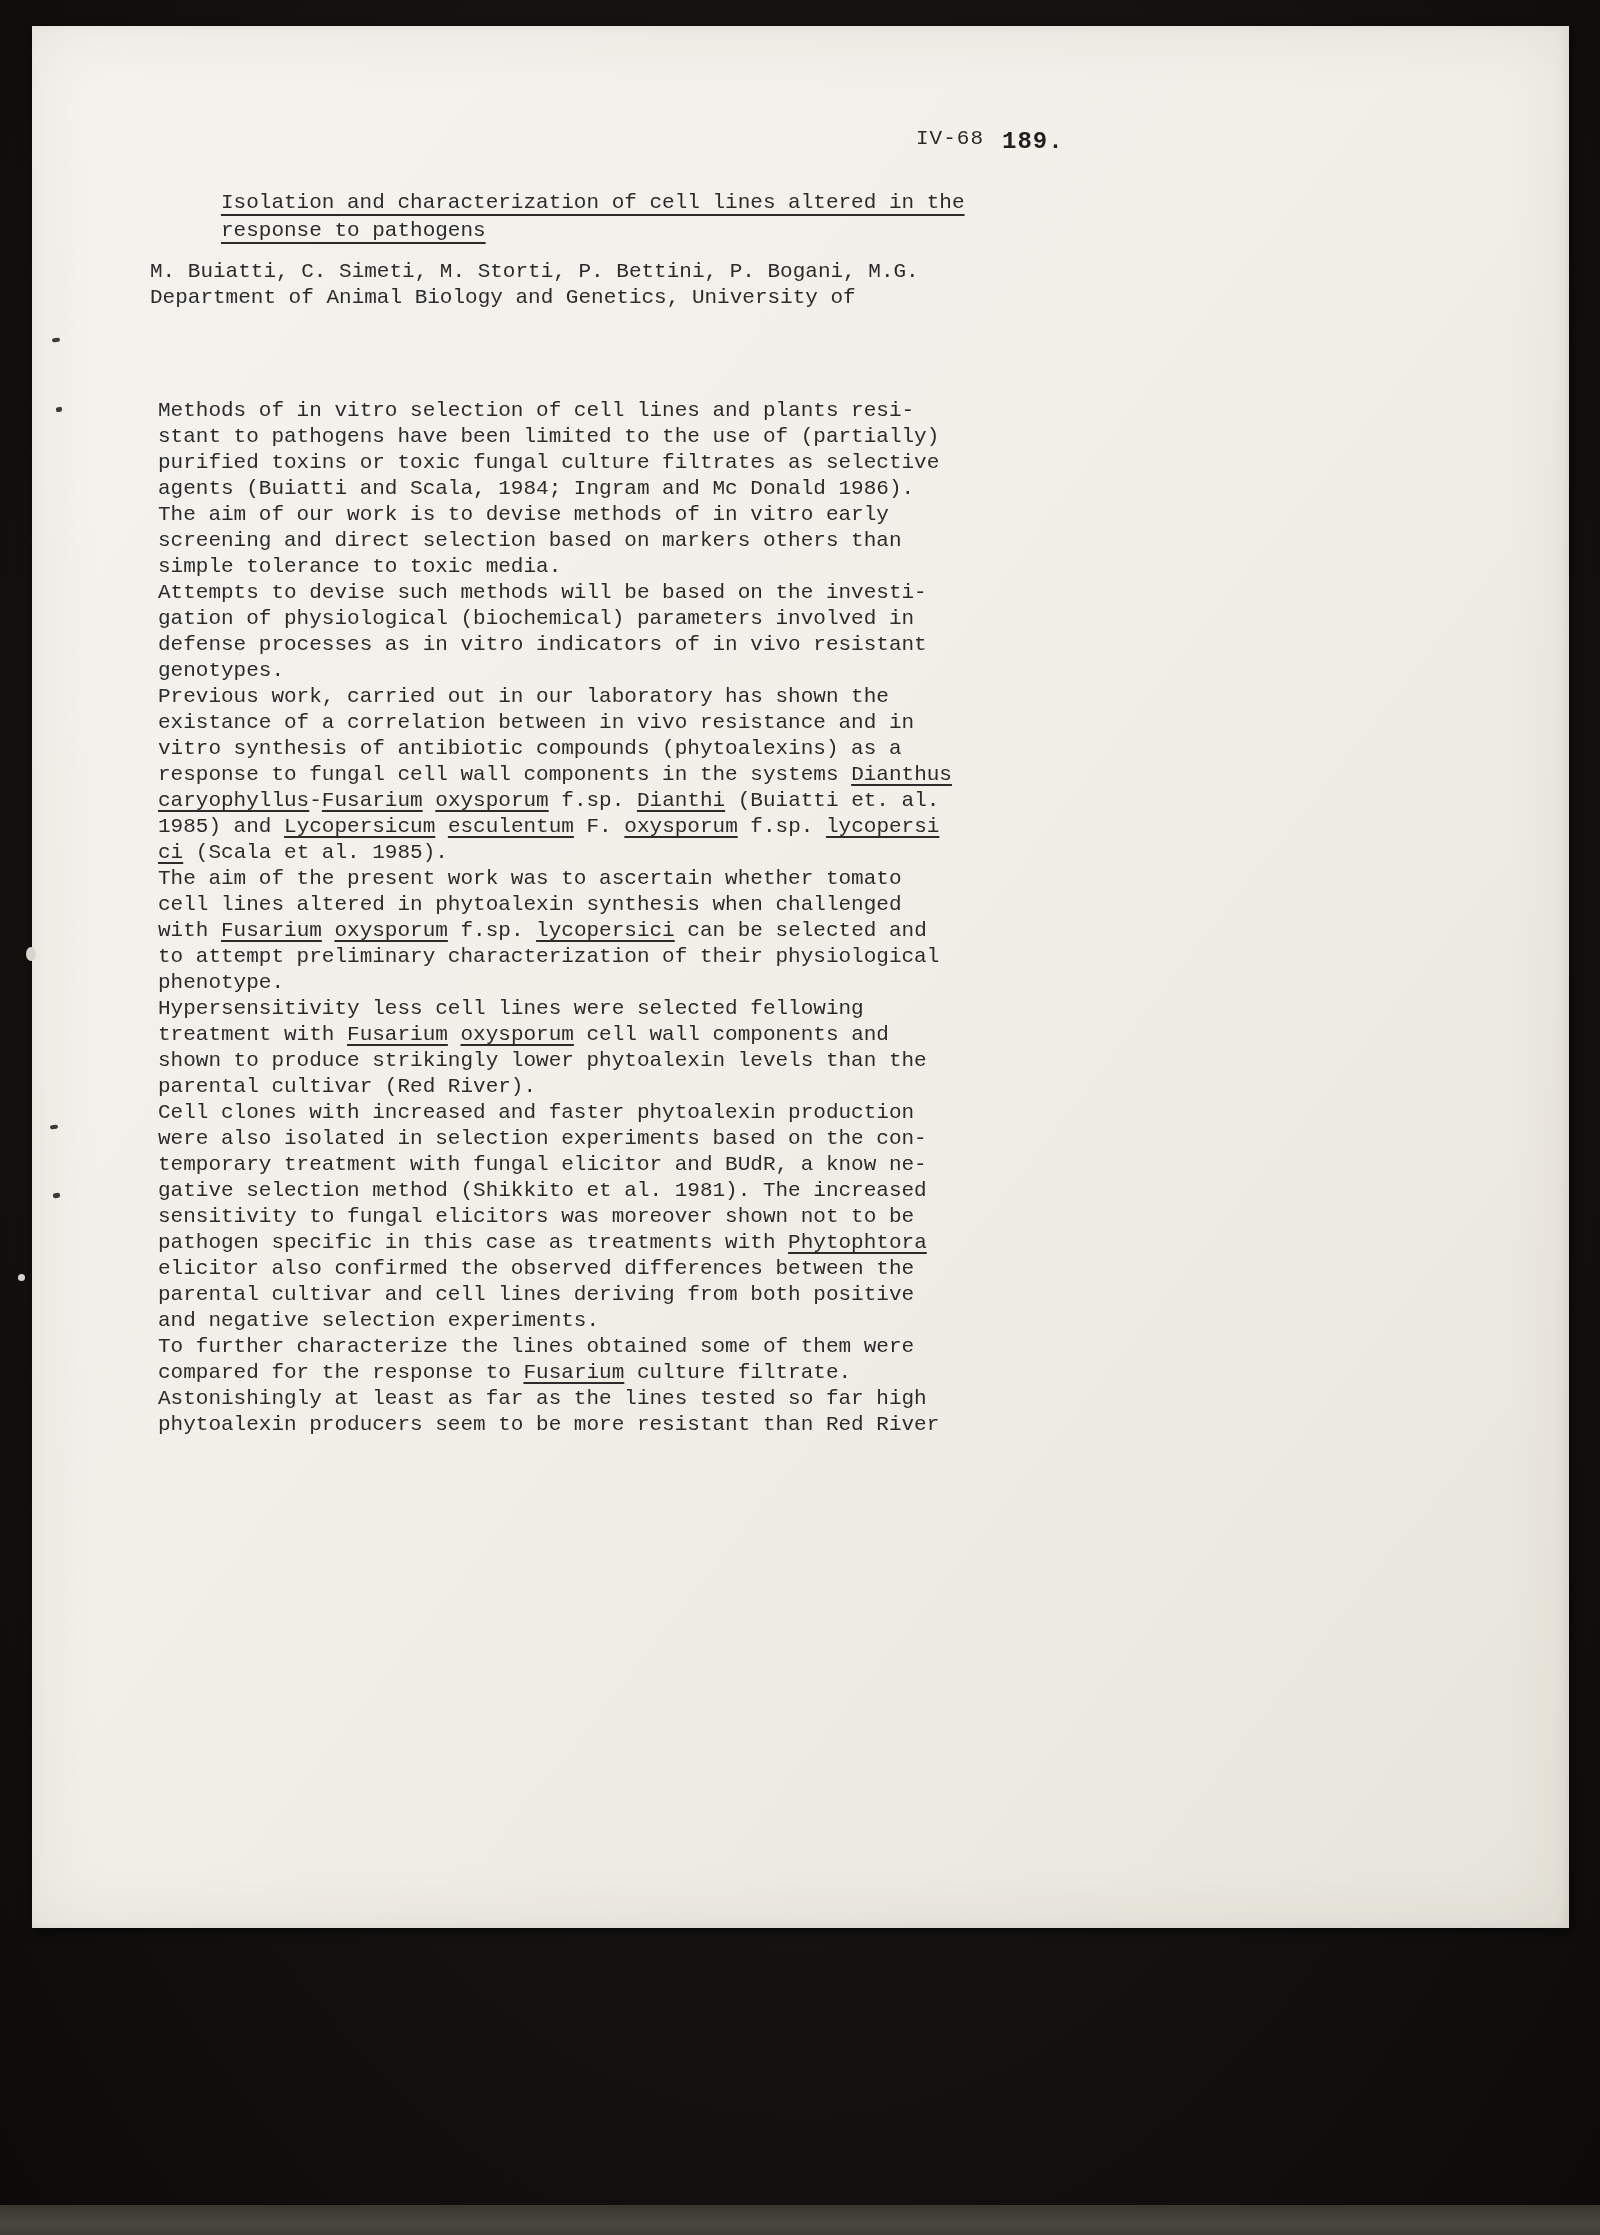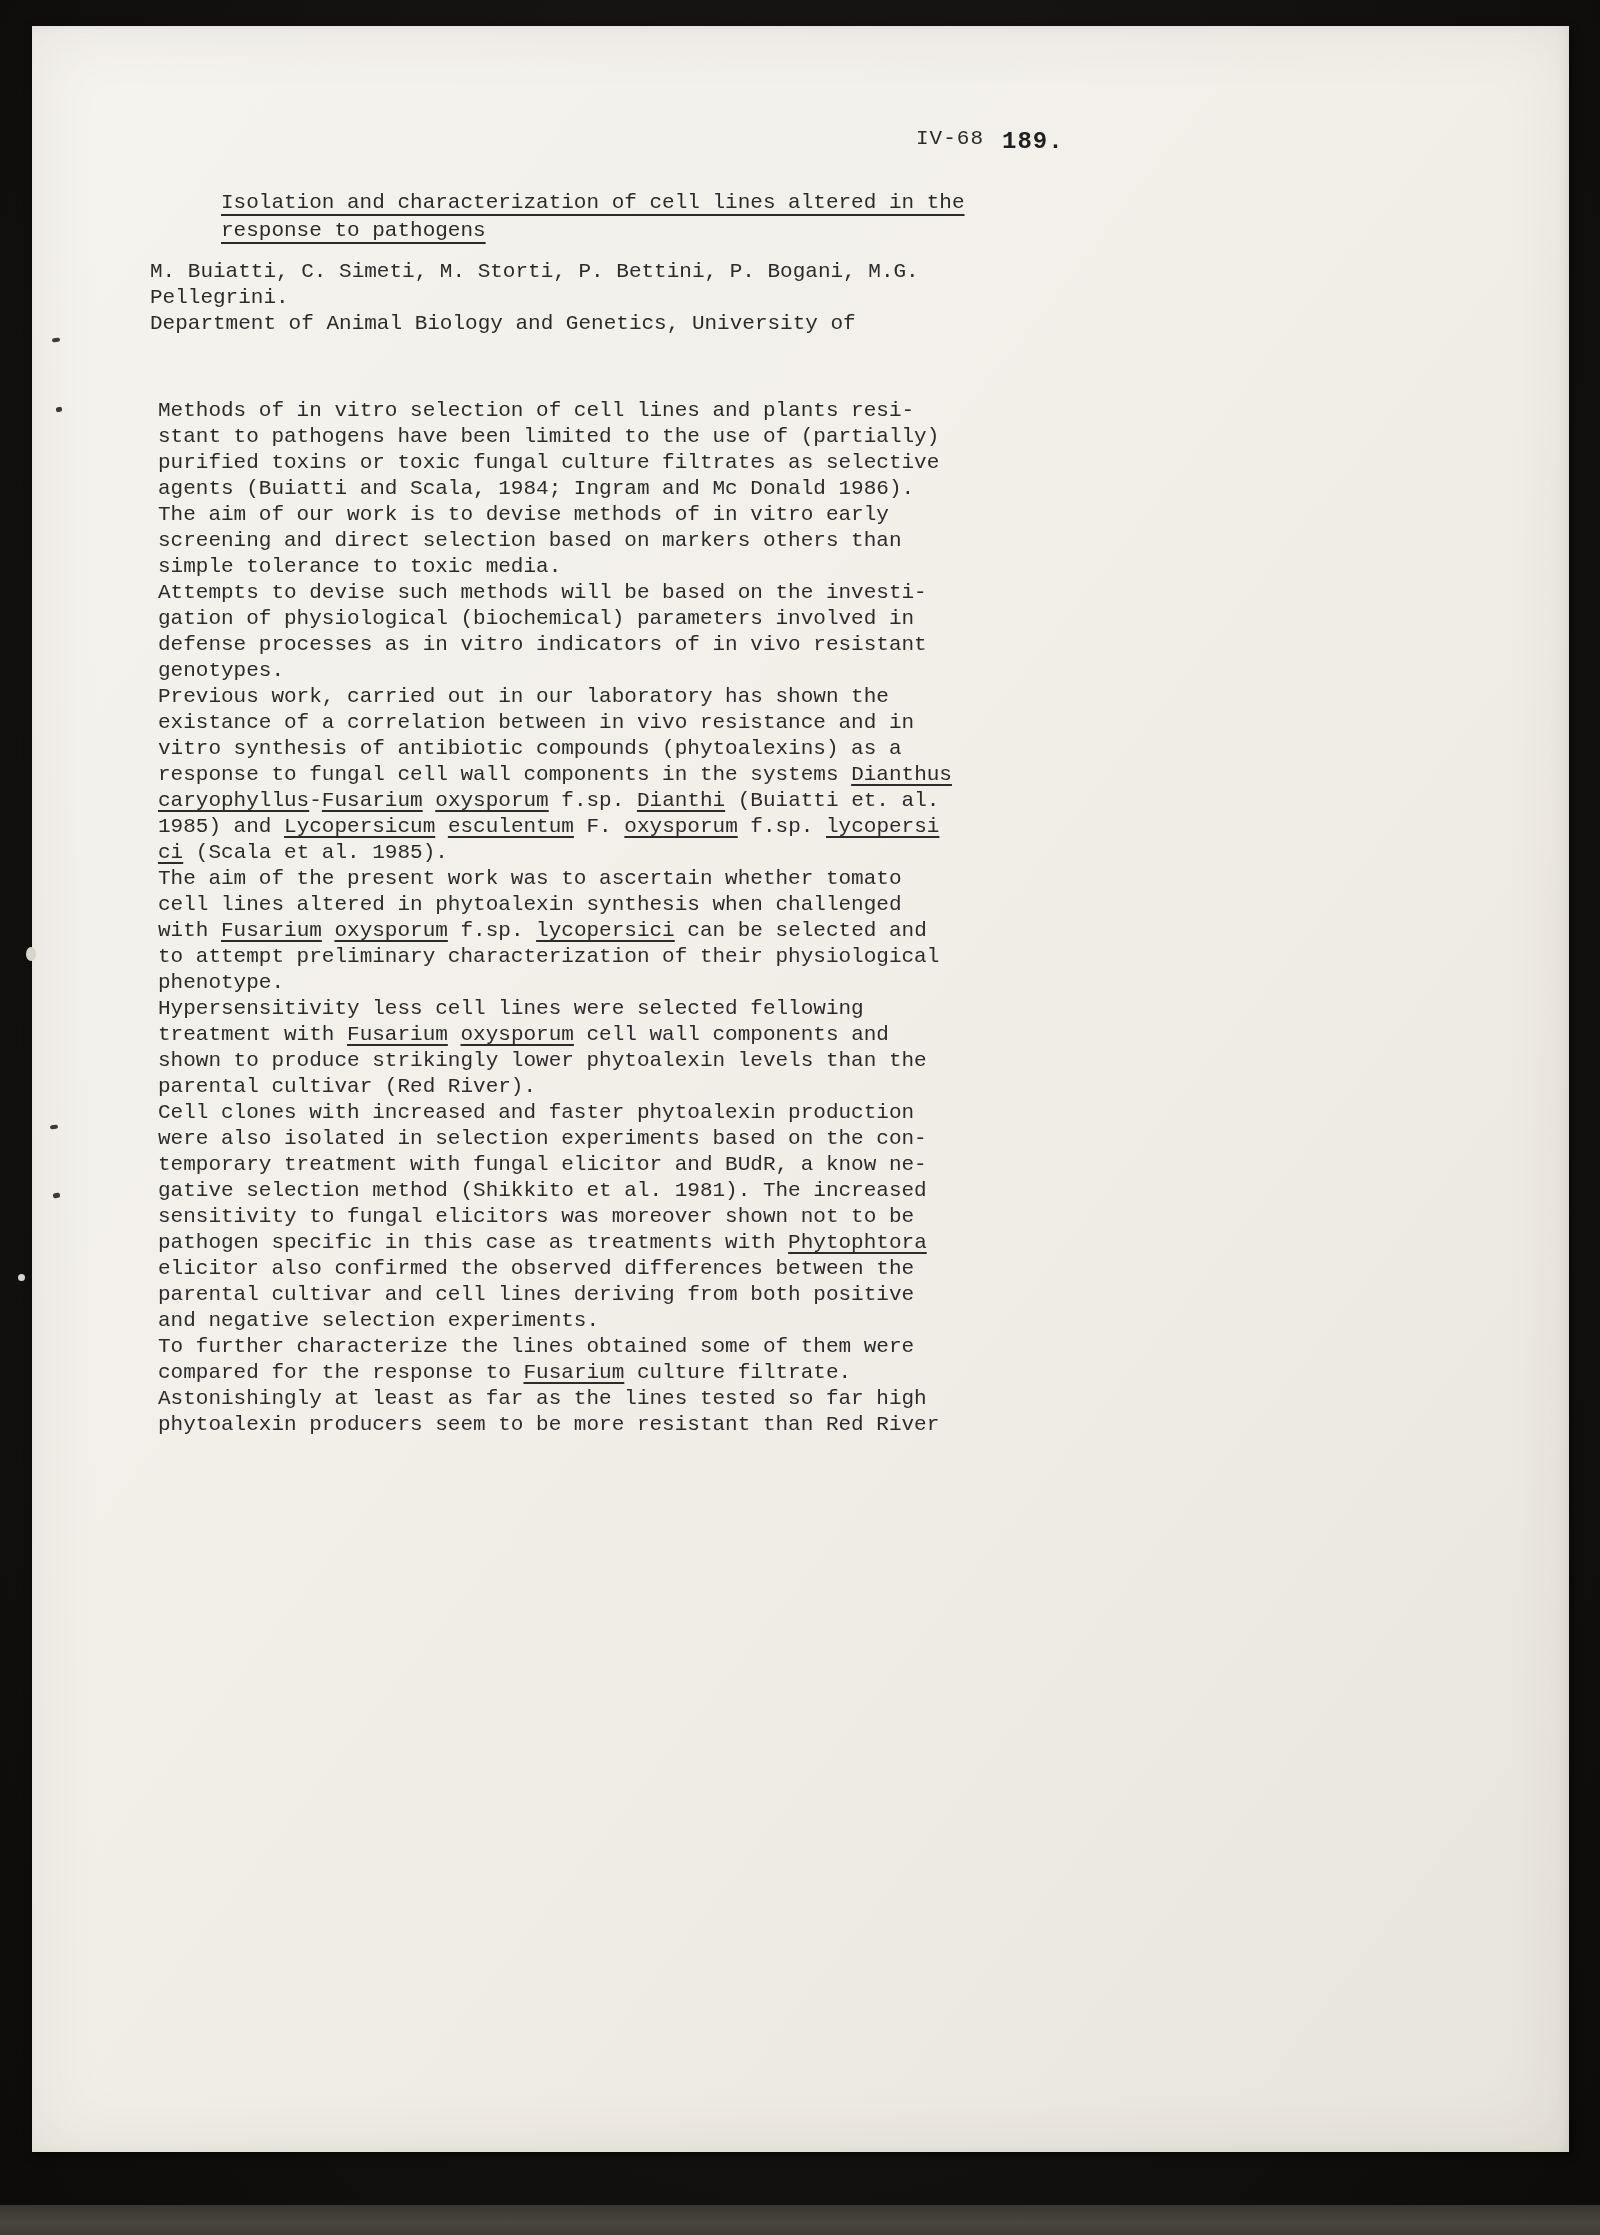--- a/index.html
+++ b/index.html
@@ -12,21 +12,21 @@
     overflow: hidden;
     font-family: "Liberation Mono", "DejaVu Sans Mono", monospace;
   }
   .table-edge {
     position: absolute; left: 0; right: 0; bottom: 0; height: 30px;
     background: linear-gradient(180deg, #39362f 0%, #4a4740 60%, #403d37 100%);
   }
   .paper {
     position: absolute;
     left: 32px; top: 26px;
-    width: 1537px; height: 2126px;
+    width: 1537px; height: 1902px;
     background: linear-gradient(128deg, #f5f3ee 0%, #f1efe8 45%, #ece9e1 80%, #e7e4db 100%);
     box-shadow:
       inset 0 0 70px rgba(60,55,40,0.08),
       inset -4px 0 10px rgba(0,0,0,0.05),
       2px 3px 8px rgba(0,0,0,0.6);
   }
   .mono { color: #2b2b2b; font-size: 21px; line-height: 26px; white-space: pre; }
   .line { white-space: pre; }
   .header-code {
     position: absolute; left: 884px; top: 100px;
@@ -65,21 +65,21 @@
   <div class="table-edge"></div>
 
   <div class="paper">
 
     <div class="header-code mono">IV-68</div>
 
     <div class="page-num">189.</div>
 
     <div class="title-block mono"><div class="line">Isolation and characterization of cell lines altered in the</div><div class="line">response to pathogens</div></div>
 
-    <div class="authors-block mono"><div class="line">M. Buiatti, C. Simeti, M. Storti, P. Bettini, P. Bogani, M.G.</div><div class="line">Pellegrini.</div><div class="line">Department of Animal Biology and Genetics, University of</div></div>
+    <div class="authors-block mono"><div class="line">M. Buiatti, C. Simeti, M. Storti, P. Bettini, P. Bogani, M.G.</div><div class="line">Department of Animal Biology and Genetics, University of</div></div>
 
     <div class="body-block mono"><div class="line">Methods of in vitro selection of cell lines and plants resi-</div><div class="line">stant to pathogens have been limited to the use of (partially)</div><div class="line">purified toxins or toxic fungal culture filtrates as selective</div><div class="line">agents (Buiatti and Scala, 1984; Ingram and Mc Donald 1986).</div><div class="line">The aim of our work is to devise methods of in vitro early</div><div class="line">screening and direct selection based on markers others than</div><div class="line">simple tolerance to toxic media.</div><div class="line">Attempts to devise such methods will be based on the investi-</div><div class="line">gation of physiological (biochemical) parameters involved in</div><div class="line">defense processes as in vitro indicators of in vivo resistant</div><div class="line">genotypes.</div><div class="line">Previous work, carried out in our laboratory has shown the</div><div class="line">existance of a correlation between in vivo resistance and in</div><div class="line">vitro synthesis of antibiotic compounds (phytoalexins) as a</div><div class="line">response to fungal cell wall components in the systems <u>Dianthus</u></div><div class="line"><u>caryophyllus</u>-<u>Fusarium</u> <u>oxysporum</u> f.sp. <u>Dianthi</u> (Buiatti et. al.</div><div class="line">1985) and <u>Lycopersicum</u> <u>esculentum</u> F. <u>oxysporum</u> f.sp. <u>lycopersi</u></div><div class="line"><u>ci</u> (Scala et al. 1985).</div><div class="line">The aim of the present work was to ascertain whether tomato</div><div class="line">cell lines altered in phytoalexin synthesis when challenged</div><div class="line">with <u>Fusarium</u> <u>oxysporum</u> f.sp. <u>lycopersici</u> can be selected and</div><div class="line">to attempt preliminary characterization of their physiological</div><div class="line">phenotype.</div><div class="line">Hypersensitivity less cell lines were selected fellowing</div><div class="line">treatment with <u>Fusarium</u> <u>oxysporum</u> cell wall components and</div><div class="line">shown to produce strikingly lower phytoalexin levels than the</div><div class="line">parental cultivar (Red River).</div><div class="line">Cell clones with increased and faster phytoalexin production</div><div class="line">were also isolated in selection experiments based on the con-</div><div class="line">temporary treatment with fungal elicitor and BUdR, a know ne-</div><div class="line">gative selection method (Shikkito et al. 1981). The increased</div><div class="line">sensitivity to fungal elicitors was moreover shown not to be</div><div class="line">pathogen specific in this case as treatments with <u>Phytophtora</u></div><div class="line">elicitor also confirmed the observed differences between the</div><div class="line">parental cultivar and cell lines deriving from both positive</div><div class="line">and negative selection experiments.</div><div class="line">To further characterize the lines obtained some of them were</div><div class="line">compared for the response to <u>Fusarium</u> culture filtrate.</div><div class="line">Astonishingly at least as far as the lines tested so far high</div><div class="line">phytoalexin producers seem to be more resistant than Red River</div></div>
 
     <div class="artifact" style="left:20px; top:312px; width:8px; height:4px;"></div>
     <div class="artifact" style="left:24px; top:381px; width:6px; height:5px;"></div>
     <div class="artifact" style="left:18px; top:1099px; width:8px; height:4px;"></div>
     <div class="artifact" style="left:21px; top:1167px; width:7px; height:5px;"></div>
 
     <div class="speck" style="left:-6px; top:921px; width:10px; height:14px;"></div>
     <div class="speck" style="left:-14px; top:1248px; width:7px; height:7px;"></div>

